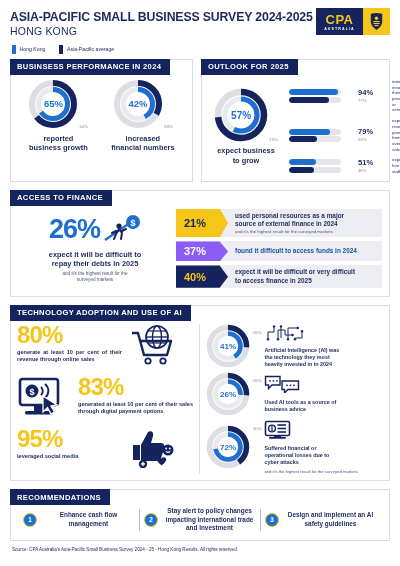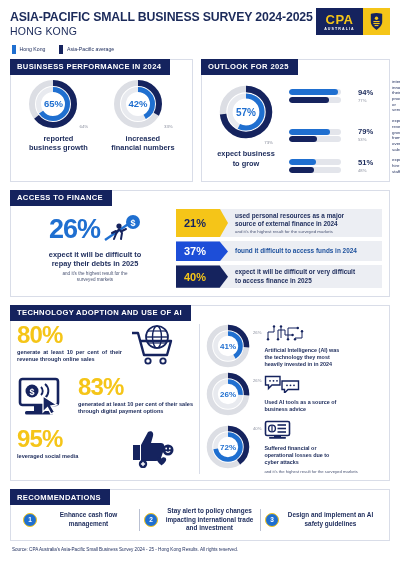--- a/index.html
+++ b/index.html
@@ -65,21 +65,21 @@
   .perf-item { display:flex; flex-direction:column; align-items:center; }
   .perf-donut-row { display:flex; align-items:flex-end; gap:1px; }
   .perf-caption {
     margin-top:5px; font-size:7.4px; font-weight:bold; color:#1b2a5a;
     text-align:center; line-height:1.25;
   }
 
   
   .outlook-body { padding:19px 5px 6px 5px; display:flex; align-items:center; gap:4px; }
   .outlook-left { display:flex; flex-direction:column; align-items:center; width:78px; flex:none; }
-  .outlook-dnrow { display:flex; align-items:flex-end; gap:1px;flex-direction:column; }
+  .outlook-dnrow { display:flex; align-items:flex-end; gap:1px; }
   .outlook-caption { margin-top:4px; font-size:7.4px; font-weight:bold; text-align:center; line-height:1.25; }
   .bars { flex:1; display:flex; flex-direction:column; gap:5px; }
   .bar-group { display:flex; align-items:center; gap:17px; }
   .bar-stack { width:52px; flex:none; display:flex; flex-direction:column; gap:1.5px; }
   .bar-track { height:6px; background:#e3e5eb; border-radius:3px; position:relative; overflow:hidden; }
   .bar-fill { height:100%; border-radius:3px; }
   .bar-nums { width:17px; flex:none; }
   .bar-pct { font-size:7.6px; font-weight:bold; color:#1b2a5a; line-height:1; }
   .bar-sub { font-size:4.2px; color:#8a8f9e; margin-top:1px; }
   .bar-desc { font-size:4.4px; color:#1b2a5a; line-height:1.3; flex:1; }
@@ -329,21 +329,21 @@
           <div class="chev-txt">
             <div class="chev-main">
               <span>used personal resources as a major</span><br>
               <span>source of external finance in 2024</span>
             </div>
             <div class="chev-sub">and it's the highest result for the surveyed markets</div>
           </div>
         </div>
 
         <div class="chev-row">
-          <div class="chev" style="background:#1d4ed8;color:#ffffff;">37%</div>
+          <div class="chev" style="background:#8b5cf6;color:#ffffff;">37%</div>
           <div class="chev-txt">
             <div class="chev-main" style="color:#1b4f9c;">found it difficult to access funds in 2024</div>
           </div>
         </div>
 
         <div class="chev-row">
           <div class="chev" style="background:#15235e;color:#f5c518;">40%</div>
           <div class="chev-txt">
             <div class="chev-main">
               <span>expect it will be difficult or very difficult</span><br>

